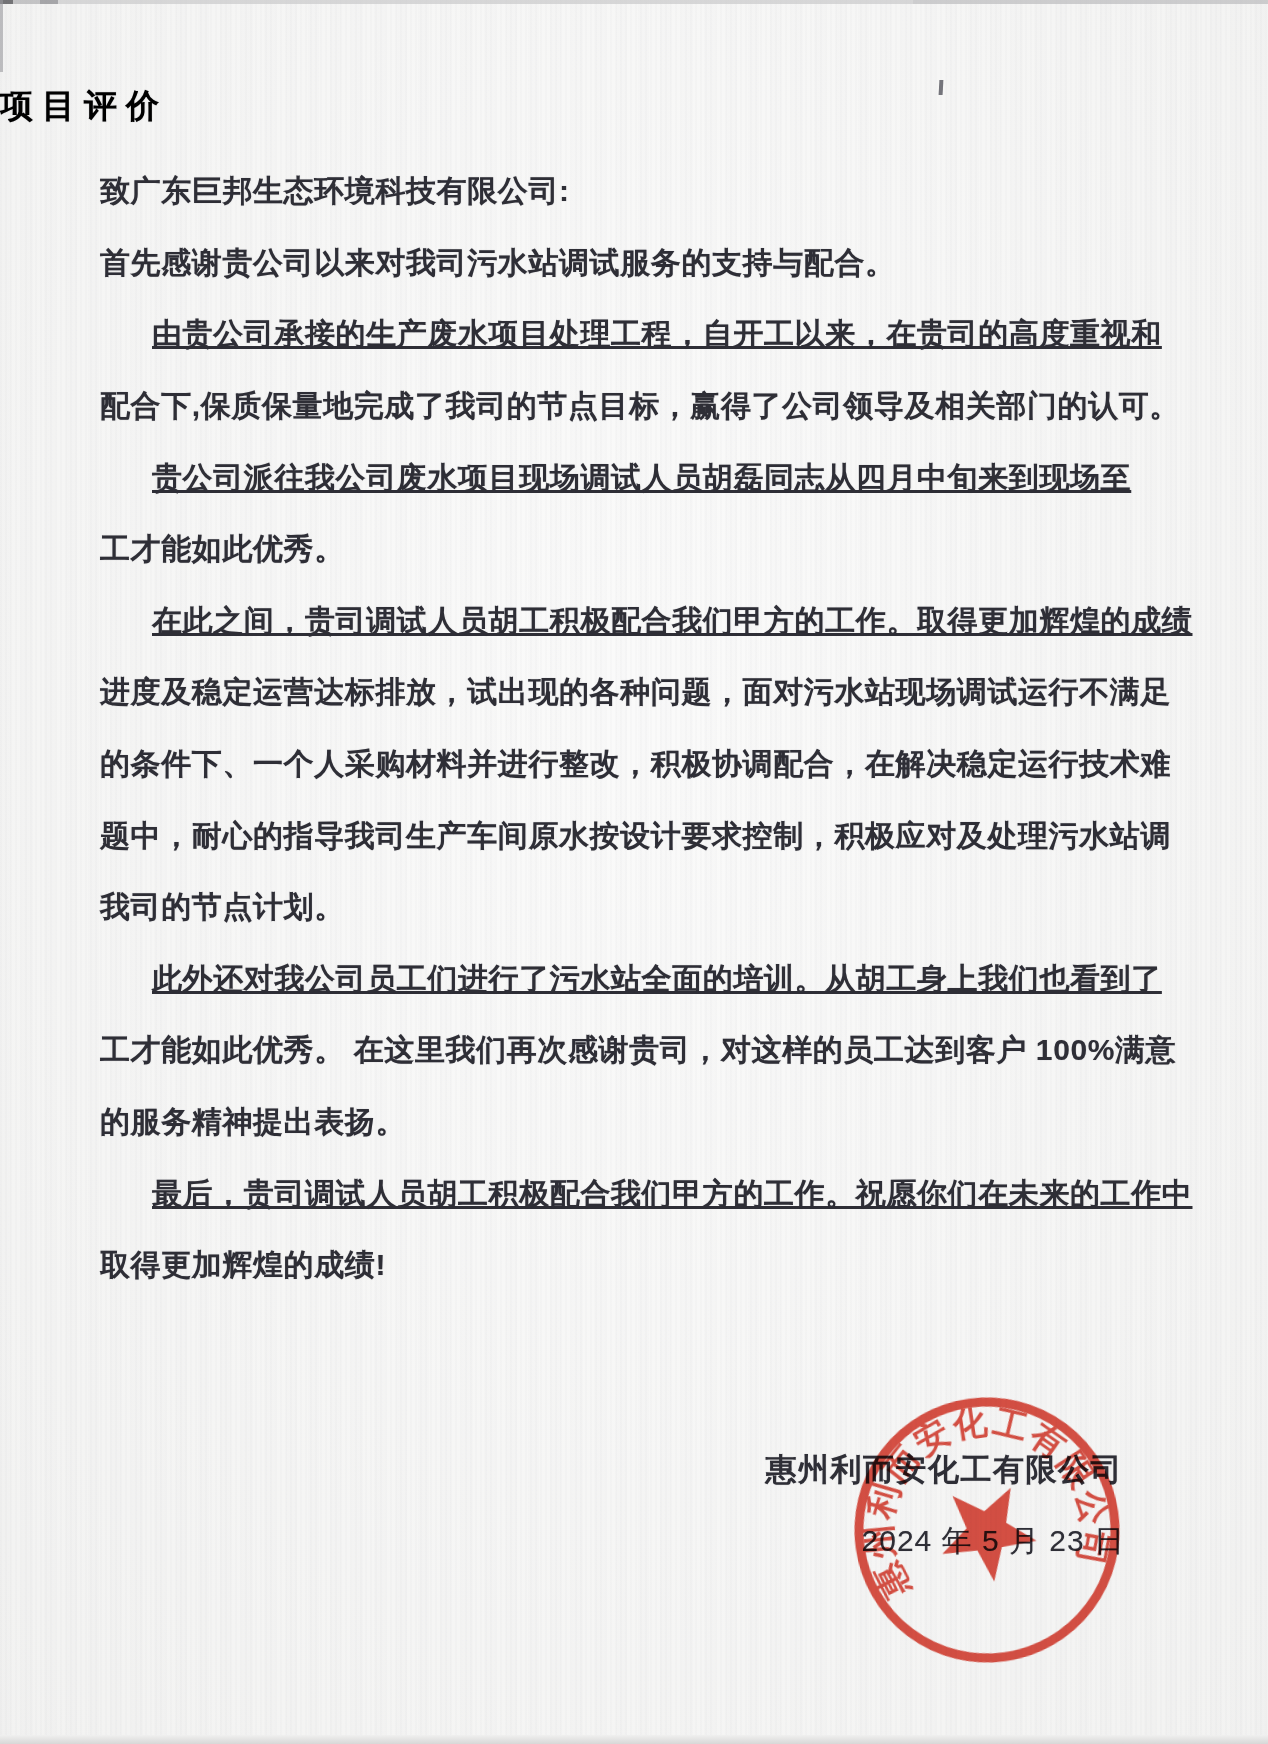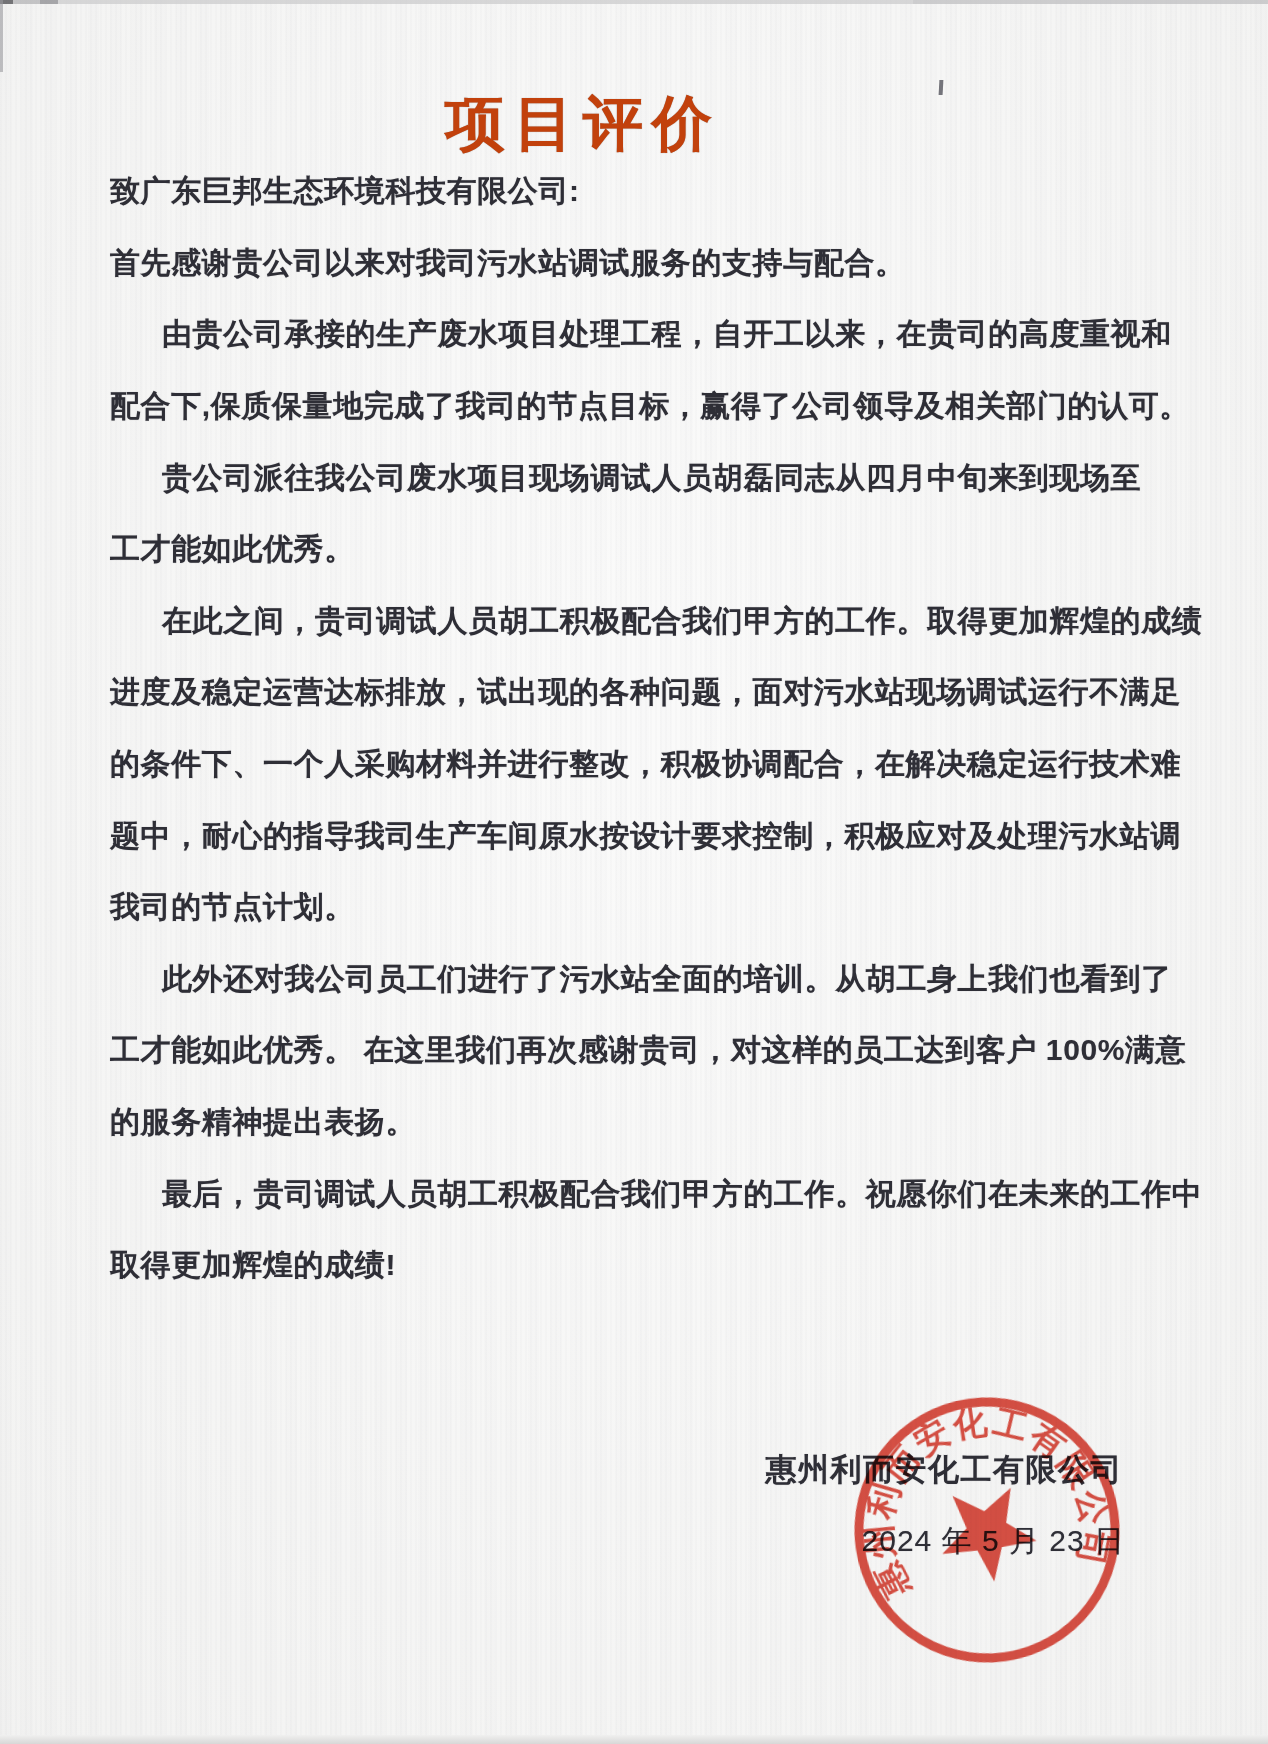--- a/index.html
+++ b/index.html
@@ -15,36 +15,35 @@
   
   .texture{
     position:absolute;inset:0;pointer-events:none;
     background:
       repeating-linear-gradient(90deg, rgba(70,70,90,0.018) 0 2px, rgba(0,0,0,0) 2px 5px),
       repeating-linear-gradient(90deg, rgba(70,70,90,0.012) 0 11px, rgba(255,255,255,0.025) 11px 22px),
       radial-gradient(ellipse at 50% 40%, rgba(255,255,255,0.5), rgba(0,0,0,0.015));
   }
   .doc-title{
     position:absolute;top:84px;left:0;right:102px;
-    text-align:center;
-    font-size:60px;font-weight:bold;letter-spacing:9px;
-    color:#c2410c;
+    font-size:33px;font-weight:bold;letter-spacing:9px;
+    color:#000000;
     text-shadow:0 0 1px rgba(50,50,60,.45);
   }
   .body-block{
-    position:absolute;top:156px;left:110px;width:1046px;
+    position:absolute;top:156px;left:100px;width:1046px;
     font-size:30px;font-weight:600;letter-spacing:0.6px;
     text-shadow:0 0 1px rgba(55,55,65,.35);
   }
   .line{
     height:71.6px;
     display:flex;align-items:center;
     white-space:pre;
   }
-  .line.indent{padding-left:52px;}
+  .line.indent{padding-left:52px;text-decoration:underline;}
   .sig-company{
     position:absolute;top:1449px;right:145px;
     font-size:31px;font-weight:600;letter-spacing:1.5px;
     text-shadow:0 0 1px rgba(55,55,65,.35);
   }
   .sig-date{
     position:absolute;top:1521px;right:143px;
     font-size:30px;font-weight:400;letter-spacing:1px;
     text-shadow:0 0 1px rgba(55,55,65,.35);
   }

